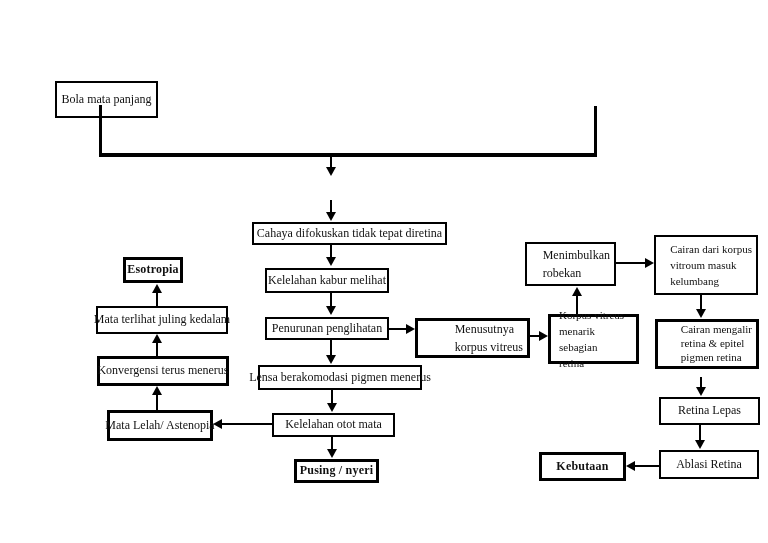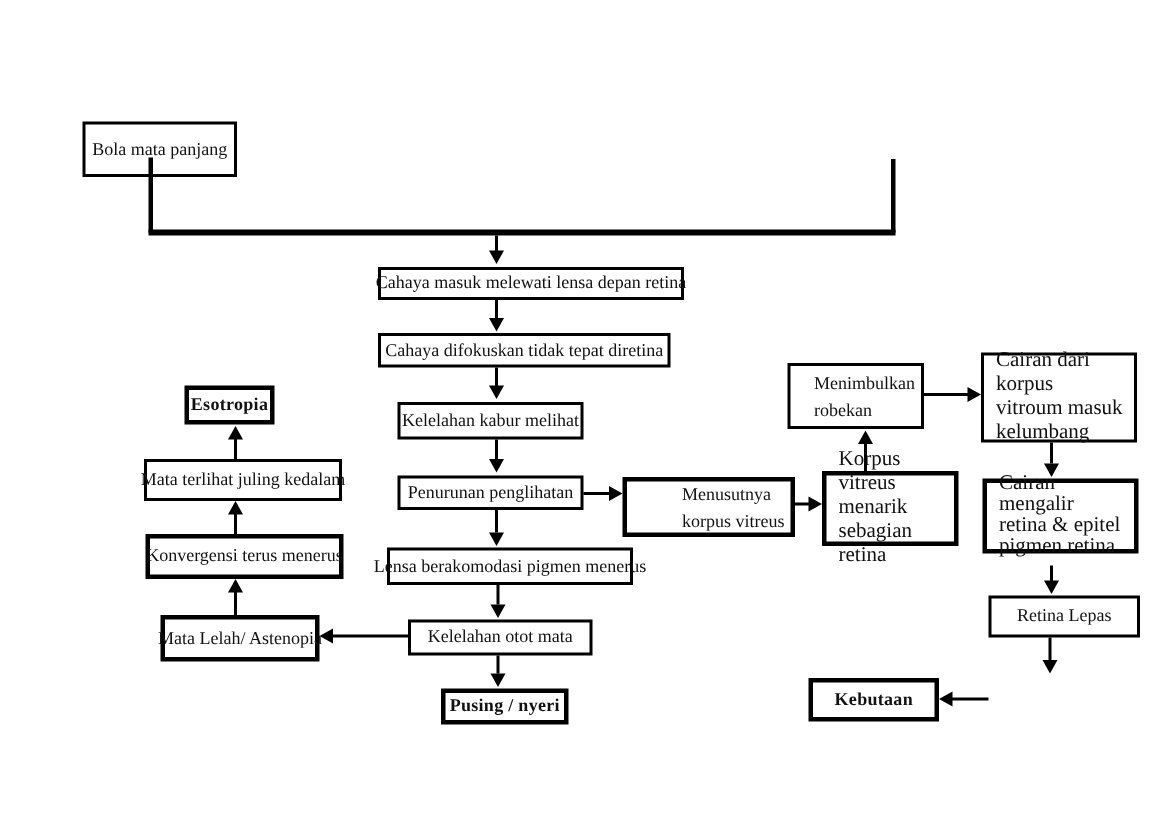--- a/index.html
+++ b/index.html
@@ -9,39 +9,38 @@
   }
   .node{
     position:absolute;box-sizing:border-box;background:#fff;border:2px solid #000;
     display:flex;align-items:center;justify-content:center;text-align:center;
     font-size:12px;line-height:1.15;white-space:nowrap;
   }
   .node.b3{border-width:3px;}
   .node.bold{font-weight:bold;letter-spacing:.2px;}
   .node.multi{justify-content:flex-end;text-align:left;padding-left:8px;padding-right:4px;white-space:normal;}
   .node.multi .lines span{display:block;line-height:18px;}
-  .node.small{font-size:14px;}
+  .node.small{font-size:11px;}
   .node.small .lines span{line-height:16px;}
   .node.tight .lines span{line-height:13.8px;}
   .ln{position:absolute;background:#000;}
   .hd{position:absolute;width:0;height:0;}
   .hd.down{border-left:5px solid transparent;border-right:5px solid transparent;border-top:9px solid #000;}
   .hd.up{border-left:5px solid transparent;border-right:5px solid transparent;border-bottom:9px solid #000;}
   .hd.left{border-top:5px solid transparent;border-bottom:5px solid transparent;border-right:9px solid #000;}
   .hd.right{border-top:5px solid transparent;border-bottom:5px solid transparent;border-left:9px solid #000;}
 </style>
 </head>
 <body>
 
 <div class="canvas">
 
   <div class="node" style="left:55px;top:81px;width:103px;height:37px">Bola mata panjang</div>
 
 
-  <div class="node" style="left:252px;top:178px;width:204px;height:22px">Cahaya masuk melewati lensa depan retina</div>
 
   <div class="node" style="left:252px;top:222px;width:195px;height:23px">Cahaya difokuskan tidak tepat diretina</div>
 
   <div class="node" style="left:265px;top:268px;width:124px;height:25px">Kelelahan kabur melihat</div>
 
   <div class="node" style="left:265px;top:317px;width:124px;height:23px">Penurunan penglihatan</div>
 
   <div class="node" style="left:258px;top:365px;width:164px;height:25px">Lensa berakomodasi pigmen menerus</div>
 
   <div class="node" style="left:272px;top:413px;width:123px;height:24px">Kelelahan otot mata</div>
@@ -89,20 +88,21 @@
   <div class="node b3 multi small tight" style="left:655px;top:319px;width:104px;height:50px">
     <div class="lines">
       <span>Cairan mengalir</span>
       <span>retina &amp; epitel</span>
       <span>pigmen retina</span>
     </div>
   </div>
 
   <div class="node" style="left:659px;top:397px;width:101px;height:28px">Retina Lepas</div>
 
+  <div class="node" style="left:659px;top:450px;width:100px;height:29px">Ablasi Retina</div>
 
   <div class="node b3 bold" style="left:539px;top:452px;width:87px;height:29px">Kebutaan</div>
 
   <div class="ln" style="left:99px;top:105px;width:3px;height:50px"></div>
   <div class="ln" style="left:594px;top:106px;width:3px;height:49px"></div>
   <div class="ln" style="left:99px;top:153px;width:498px;height:4px"></div>
   <div class="ln" style="left:330px;top:157px;width:2px;height:11px"></div>
   <div class="hd down" style="left:326px;top:167px"></div>
 
   <div class="ln" style="left:330px;top:200px;width:2px;height:12px"></div>

